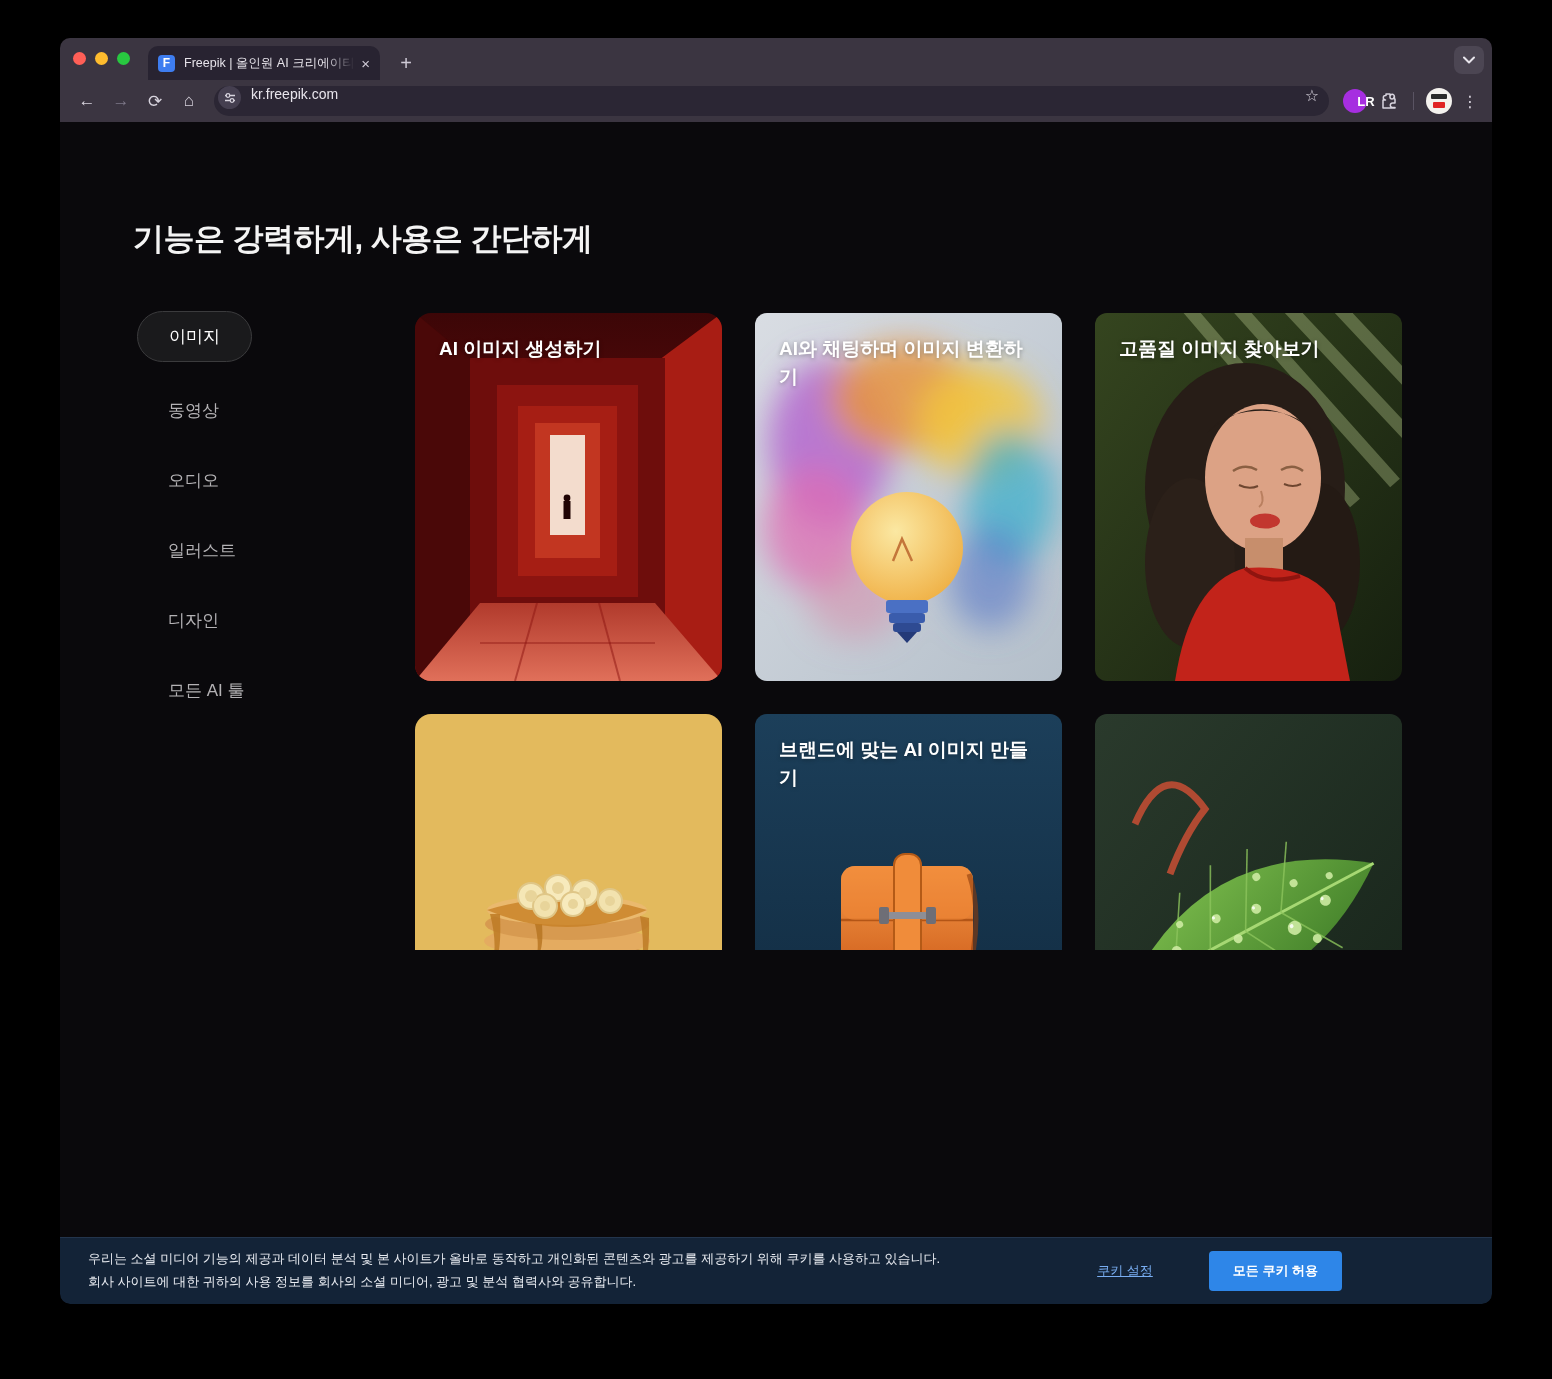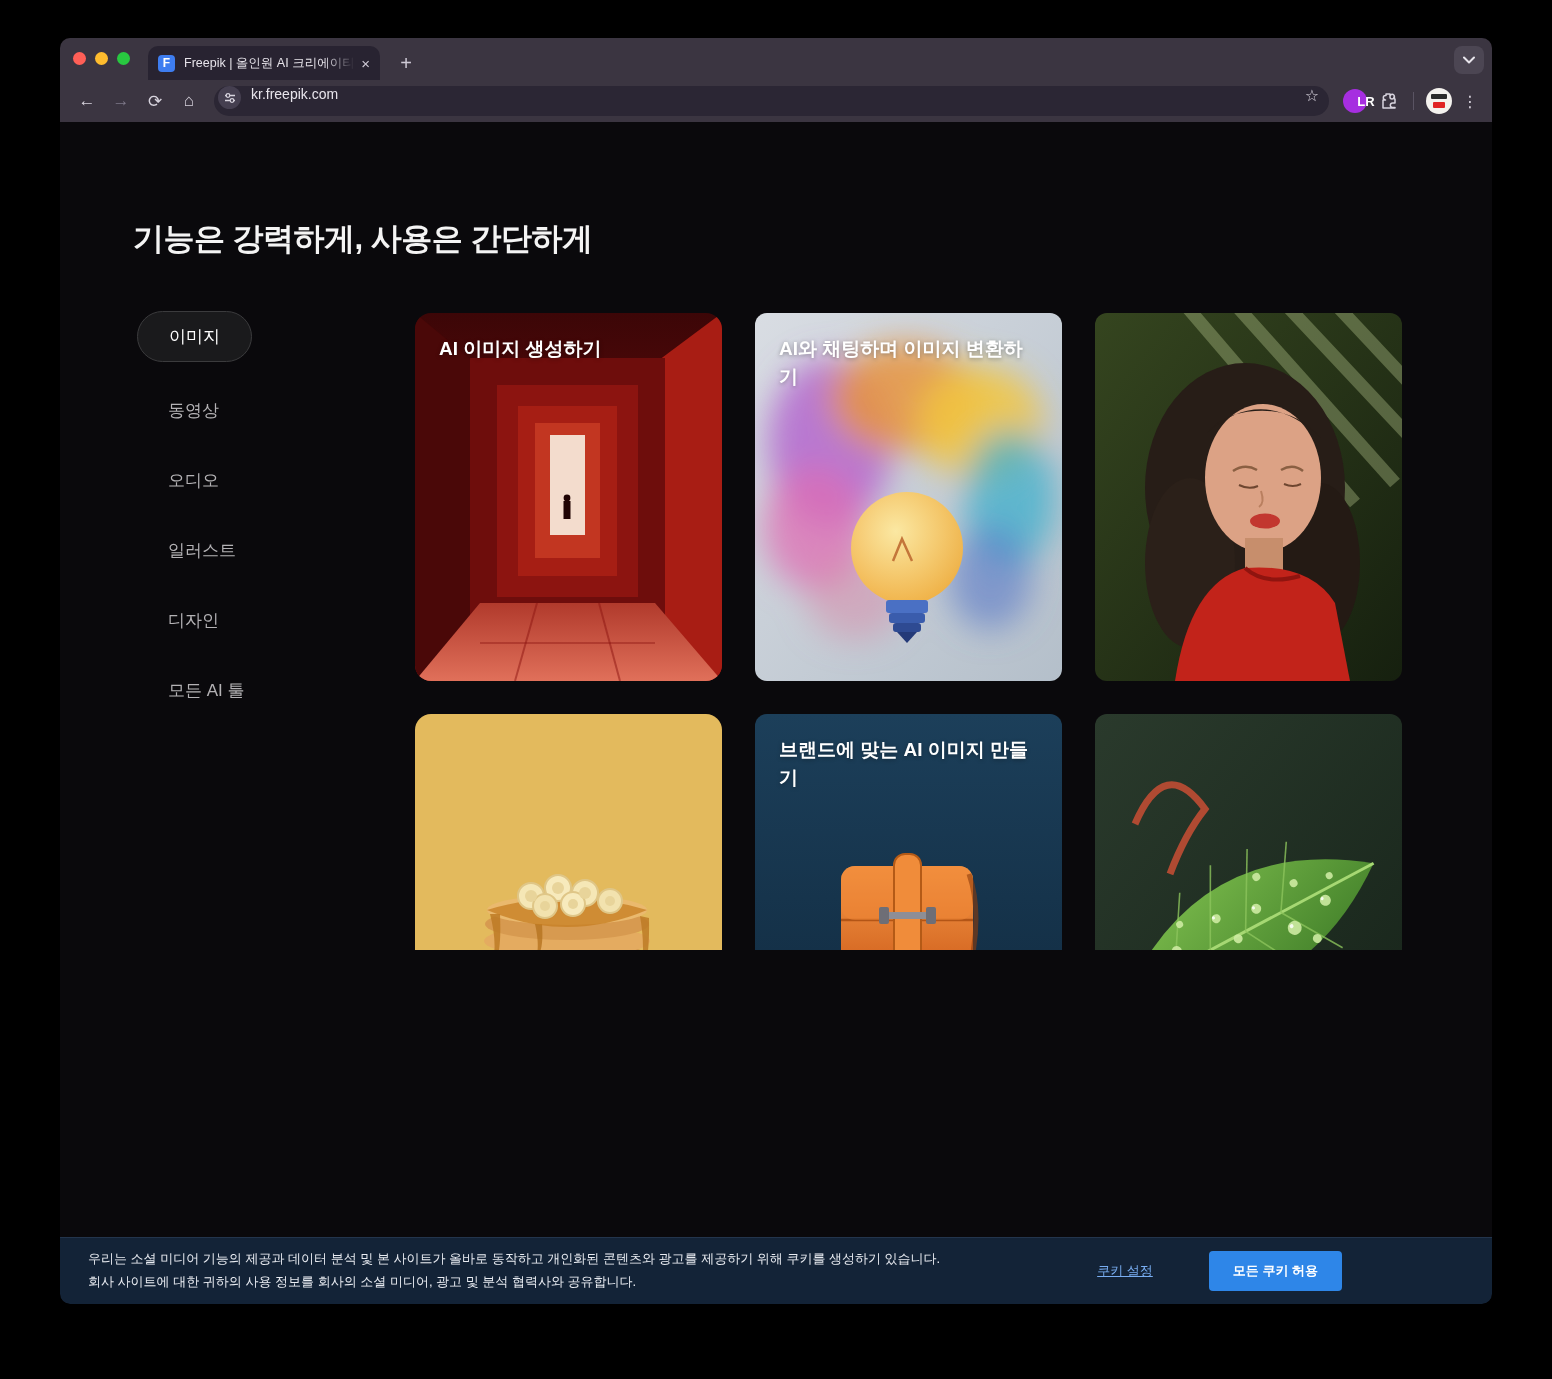--- a/index.html
+++ b/index.html
@@ -234,20 +234,21 @@
           <path d="M138 158 q12 -8 24 -1" fill="none" stroke="#8a5f42" stroke-width="2.5"></path>
           <path d="M186 157 q12 -7 22 1" fill="none" stroke="#8a5f42" stroke-width="2.5"></path>
           <path d="M144 172 q10 5 19 1" fill="none" stroke="#6e4630" stroke-width="2"></path>
           <path d="M189 171 q9 4 17 0" fill="none" stroke="#6e4630" stroke-width="2"></path>
           <path d="M166 178 q4 12 -2 16" fill="none" stroke="#b97f5f" stroke-width="2"></path>
           <ellipse cx="170" cy="208" rx="15" ry="7.5" fill="#c2372f"></ellipse>
           <rect x="150" y="225" width="38" height="36" fill="#c78e6c"></rect>
           <path d="M80 368 Q95 270 150 255 Q215 250 240 290 L255 368 Z" fill="#c2231a"></path>
           <path d="M150 255 q20 18 55 8" fill="none" stroke="#8f140f" stroke-width="4"></path>
         </svg>
+        <div class="card-title">고품질 이미지 찾아보기</div>
       </div>
 
       <div class="card c-r2 c-c1">
         <svg viewBox="0 0 307 368" preserveAspectRatio="none">
           <rect width="307" height="368" fill="#e3ba5d"></rect>
           <rect y="282" width="307" height="86" fill="#d3ccc0"></rect>
           <ellipse cx="152" cy="330" rx="125" ry="24" fill="#ebe8e2"></ellipse>
           <ellipse cx="152" cy="336" rx="125" ry="20" fill="#c9c2b4" opacity=".5"></ellipse>
           <g>
             <ellipse cx="152" cy="312" rx="92" ry="18" fill="#d1934a"></ellipse>
@@ -370,20 +371,20 @@
         </svg>
       </div>
 
     </div>
 
     <div class="next-title">모든 기능, 하나의 올인원 크리에이티브 툴</div>
   </div>
 
   <div class="cookie">
     <div class="cookie-text">
-      <div>우리는 소셜 미디어 기능의 제공과 데이터 분석 및 본 사이트가 올바로 동작하고 개인화된 콘텐츠와 광고를 제공하기 위해 쿠키를 생성하기 있습니다.</div>
+      <div>우리는 소셜 미디어 기능의 제공과 데이터 분석 및 본 사이트가 올바로 동작하고 개인화된 콘텐츠와 광고를 제공하기 위해 쿠키를 사용하고 있습니다.</div>
       <div>회사 사이트에 대한 귀하의 사용 정보를 회사의 소셜 미디어, 광고 및 분석 협력사와 공유합니다.</div>
     </div>
     <a class="cookie-link" href="#">쿠키 설정</a>
     <button class="cookie-btn">모든 쿠키 허용</button>
   </div>
 
 </div>
 
 </body></html>

